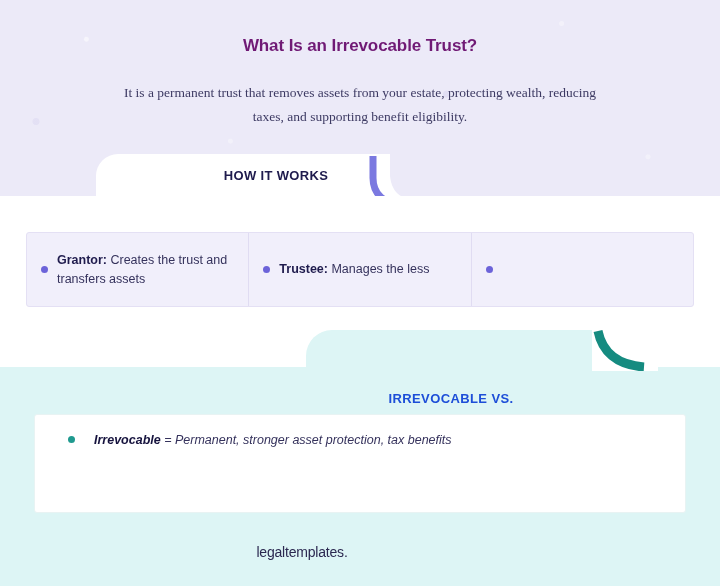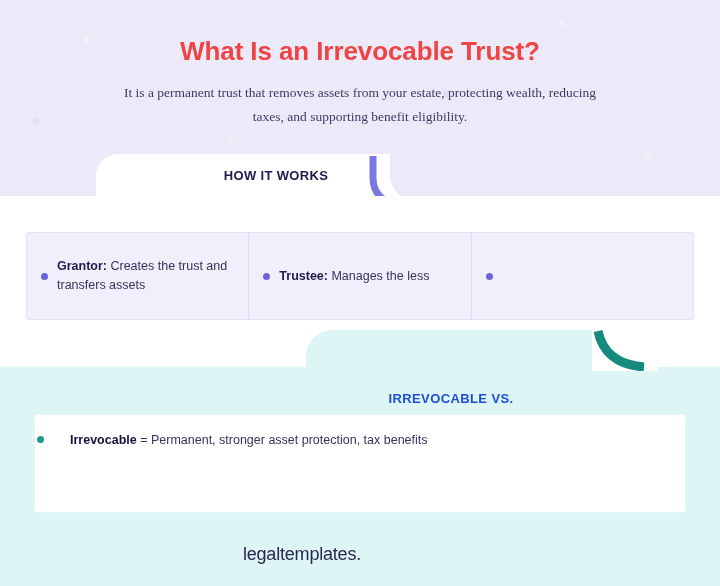--- a/index.html
+++ b/index.html
@@ -38,23 +38,23 @@
       radial-gradient(circle at 90% 80%, rgba(255,255,255,.35) 0 2px, transparent 3px),
       radial-gradient(circle at 5%  62%, rgba(216,212,240,.5) 0 3px, transparent 4px);
     opacity: .9;
   }
 
   .page-title {
     position: absolute;
     left: 0; top: 36px;
     width: 720px;
     text-align: center;
-    font-size: 26px;
+    font-size: 17px;
     font-weight: bold;
-    color: #ef4444;
+    color: #701a75;
     letter-spacing: -0.1px;
   }
 
   .page-subtitle {
     position: absolute;
     left: 110px; top: 81px;
     width: 500px;
     text-align: center;
     font-size: 13.5px;
     line-height: 1.78;
@@ -93,21 +93,21 @@
     position: absolute;
     left: 0; top: 196px;
     width: 720px; height: 14px;
     background: #ffffff;
   }
 
   
   .cards {
     position: absolute;
     left: 26px; top: 232px;
-    width: 668px; height: 88px;
+    width: 668px; height: 75px;
     background: #f1effb;
     border: 1px solid #e4e0f4;
     border-radius: 3px;
     display: flex;
   }
   .card {
     flex: 1 1 0;
     position: relative;
     display: flex;
     align-items: center;
@@ -168,43 +168,44 @@
     left: 34px; top: 414px;
     width: 652px; height: 99px;
     background: #ffffff;
     border: 1px solid #e8f3f3;
     border-radius: 3px;
   }
   .compare-row {
     height: 49px;
     display: flex;
     align-items: center;
-    gap: 26px;
-    padding: 0 2px;
+    gap: 19px;
+    padding: 0 33px;
+    font-style: italic;
   }
   .compare-row + .compare-row { border-top: 1px solid #e9f2f2; }
   .dot-teal {
     flex: 0 0 auto;
     width: 7px; height: 7px;
     border-radius: 50%;
     background: #1f9a8f;
   }
   .compare-text {
     font-size: 12.5px;
     color: #35325c;
   }
   .compare-text b { color: #15123d; font-weight: bold; }
 
   
   .footer-logo {
     position: absolute;
     left: 0; top: 544px;
     width: 604px;
     text-align: center;
-    font-size: 18px;
+    font-size: 14px;
     font-weight: normal;
     color: #2b2850;
     letter-spacing: -0.2px;
   }
 </style>
 </head>
 <body>
 
 <div id="infographic">
 

